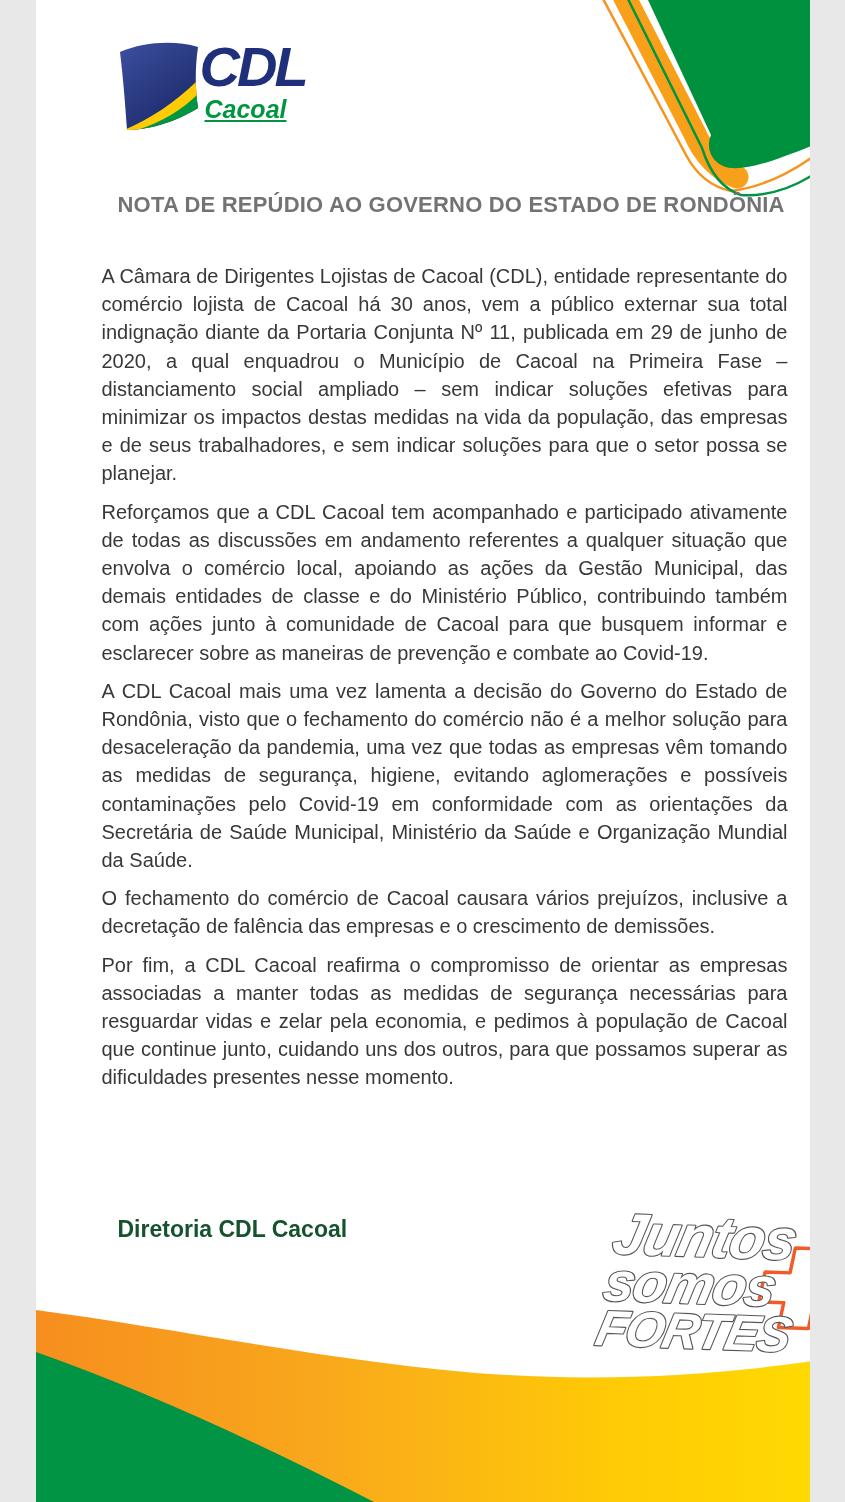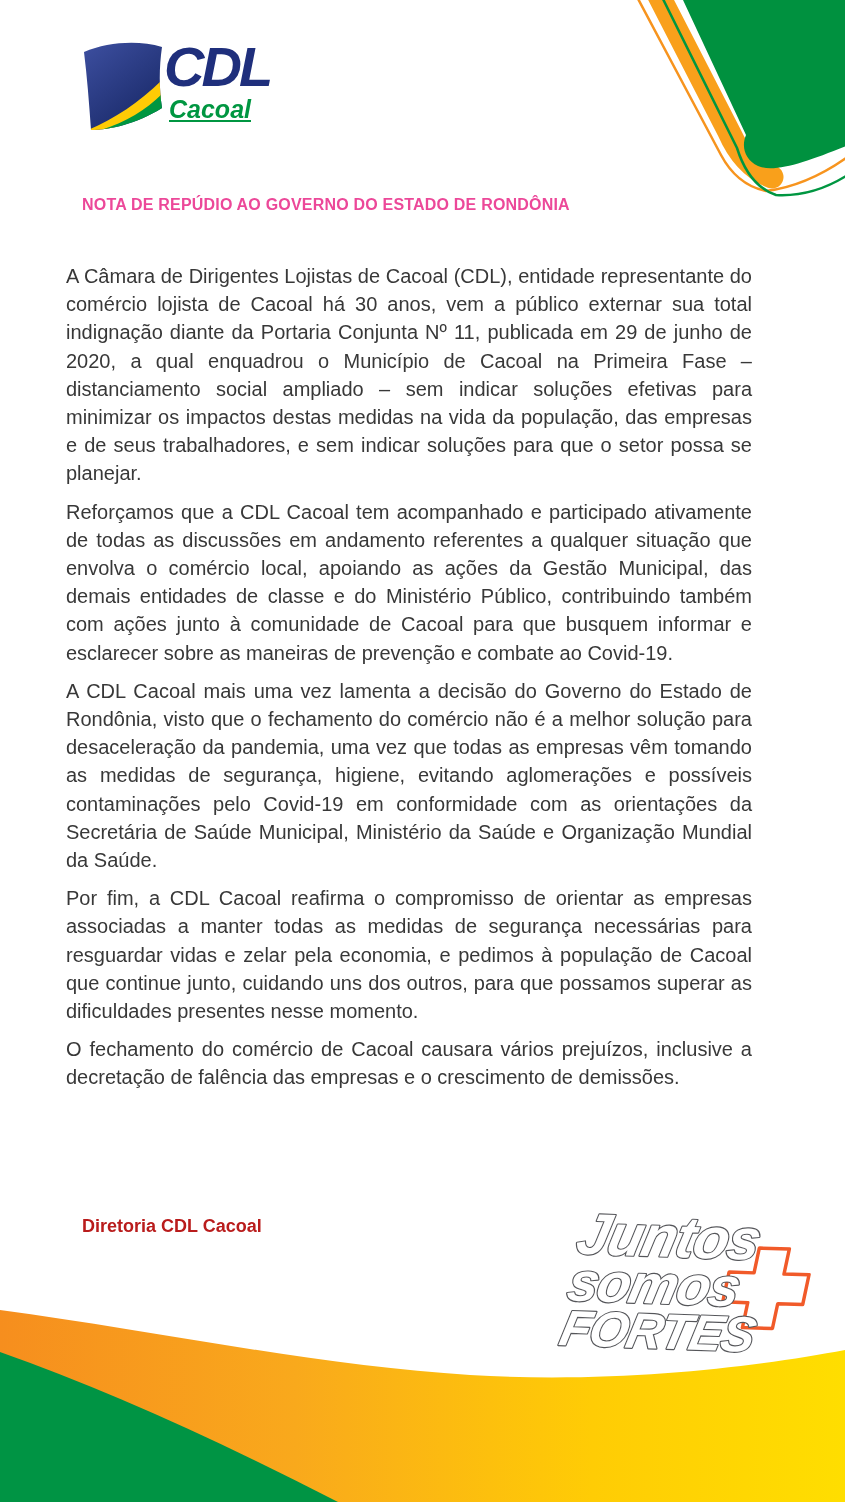--- a/index.html
+++ b/index.html
@@ -1,19 +1,19 @@
 <!DOCTYPE html>
 <html><head>
 <meta charset="utf-8">
 <style>
   * { margin: 0; padding: 0; box-sizing: border-box; }
   html, body { background: #e8e8e8; }
   .page {
     position: relative;
-    width: 845px;
+    width: 774px;
     height: 1502px;
     margin: 0 auto;
     background: #ffffff;
     overflow: hidden;
     font-family: "Liberation Sans", sans-serif;
   }
   
   .corner-decor {
     position: absolute;
     top: 0; right: 0;
@@ -33,43 +33,43 @@
     position: absolute; left: 93px; top: 58px;
     font-size: 25px; line-height: 26px;
     font-weight: bold; font-style: italic;
     color: #009641;
     text-decoration: underline;
   }
   
   .doc-title {
     position: absolute; left: 82px; top: 192px;
     width: 690px;
-    font-size: 16px; line-height: 26px;
+    font-size: 22px; line-height: 26px;
     font-weight: bold;
     letter-spacing: 0.2px;
-    color: #ec4899;
+    color: #737373;
     white-space: nowrap;
   }
   
   .doc-body {
     position: absolute; left: 66px; top: 262px;
     width: 686px;
     color: #383838;
   }
   .doc-body p {
     font-size: 20px;
     line-height: 28.2px;
     text-align: justify;
     margin-bottom: 10px;
   }
   
   .signature {
     position: absolute; left: 82px; top: 1216px;
-    font-size: 18px; font-weight: bold;
-    color: #b91c1c;
+    font-size: 23px; font-weight: bold;
+    color: #14532d;
   }
   
   .campaign-logo { position: absolute; left: 550px; top: 1196px; }
   .campaign-logo text {
     font-family: "Liberation Sans", sans-serif;
     font-weight: bold;
     font-style: italic;
     letter-spacing: -1.5px;
     fill: #ffffff;
     stroke: #55565A;
@@ -112,22 +112,22 @@
     <div class="logo-brand">CDL</div>
     <div class="logo-city">Cacoal</div>
   </div>
 
   <div class="doc-title">NOTA DE REPÚDIO AO GOVERNO DO ESTADO DE RONDÔNIA</div>
 
   <div class="doc-body">
     <p>A Câmara de Dirigentes Lojistas de Cacoal (CDL), entidade representante do comércio lojista de Cacoal há 30 anos, vem a público externar sua total indignação diante da Portaria Conjunta Nº 11, publicada em 29 de junho de 2020, a qual enquadrou o Município de Cacoal na Primeira Fase – distanciamento social ampliado – sem indicar soluções efetivas para minimizar os impactos destas medidas na vida da população, das empresas e de seus trabalhadores, e sem indicar soluções para que o setor  possa se planejar.</p>
     <p>Reforçamos que a CDL Cacoal tem acompanhado e participado ativamente de todas as discussões em andamento referentes a qualquer situação que envolva o comércio local, apoiando as ações da Gestão Municipal, das demais entidades de classe e do Ministério Público, contribuindo também com ações junto à comunidade de Cacoal para que busquem informar e esclarecer sobre as maneiras de prevenção e combate ao Covid-19.</p>
     <p>A CDL Cacoal mais uma vez lamenta a decisão do Governo do Estado de Rondônia, visto que o fechamento do comércio não é a melhor solução para desaceleração da pandemia, uma vez que todas as empresas vêm tomando as medidas de segurança, higiene, evitando aglomerações e possíveis contaminações pelo Covid-19 em conformidade com as orientações da Secretária de Saúde Municipal, Ministério da Saúde e Organização Mundial da Saúde.</p>
+    <p>O fechamento do comércio de Cacoal causara vários prejuízos, inclusive a decretação de falência das empresas e o crescimento de demissões.</p>
     <p>Por fim, a CDL Cacoal reafirma o compromisso de orientar as empresas associadas a manter todas as medidas de segurança necessárias para resguardar vidas e zelar pela economia, e pedimos à população de Cacoal que continue junto, cuidando uns dos outros, para que possamos superar as dificuldades presentes nesse momento.</p>
-    <p>O fechamento do comércio de Cacoal causara vários prejuízos, inclusive a decretação de falência das empresas e o crescimento de demissões.</p>
   </div>
 
   <div class="signature">Diretoria CDL Cacoal</div>
 
   <svg class="campaign-logo" width="300" height="168" viewBox="0 0 300 168">
     <g transform="rotate(2 150 84)">
       <g transform="translate(30,0) skewX(-10)">
         <path d="M187,50 h30 v25 h25 v30 h-25 v25 h-30 v-25 h-25 v-30 h25 Z" fill="#ffffff" stroke="#F15A29" stroke-width="3.5" stroke-linejoin="round"></path>
         <text x="4" y="62" font-size="58">Juntos</text>
         <text x="5" y="109" font-size="55">somos</text>

